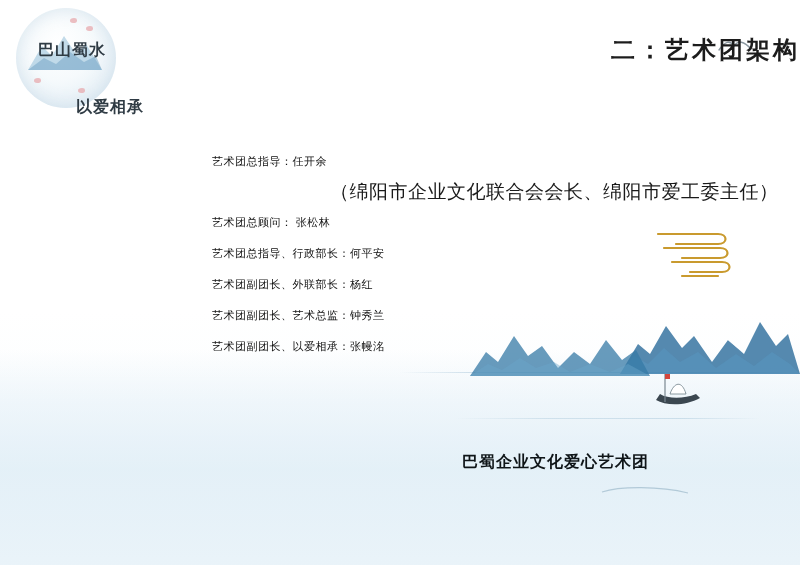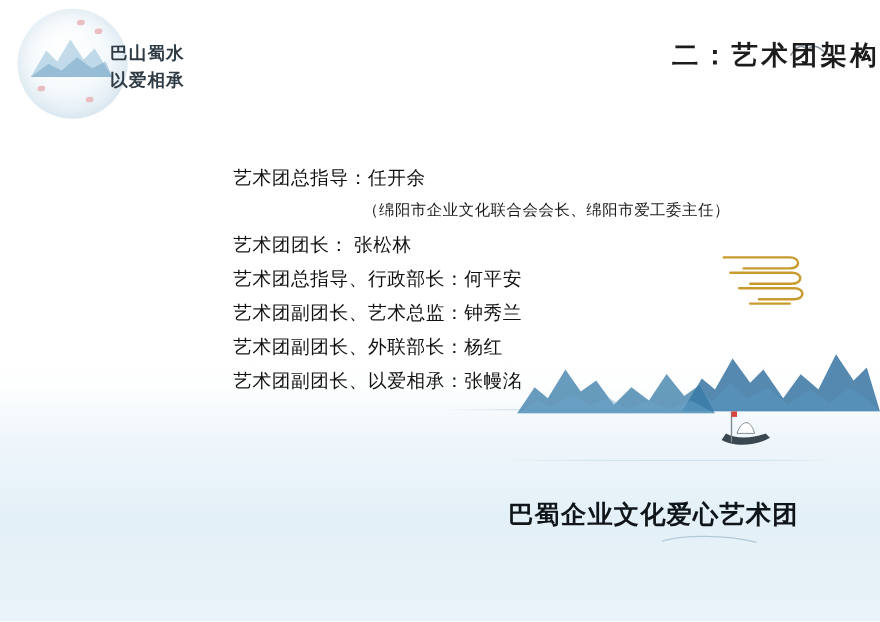--- a/index.html
+++ b/index.html
@@ -52,21 +52,20 @@
     background: linear-gradient(90deg, rgba(150,185,205,0) 0%, rgba(140,180,205,0.3) 30%, rgba(140,180,205,0.35) 75%, rgba(150,185,205,0) 100%);
   }
 
   
   .logo-wrap {
     position: absolute;
     left: 8px;
     top: 6px;
     width: 160px;
     height: 105px;
-    text-align: right;
   }
   .logo-circle {
     position: absolute;
     left: 8px;
     top: 2px;
     width: 100px;
     height: 100px;
     border-radius: 50%;
     background: radial-gradient(circle at 42% 35%, #ffffff 0%, #f6fafc 42%, #e8f1f7 72%, #dceaf3 100%);
     box-shadow: inset 0 0 18px rgba(180, 205, 222, 0.45);
@@ -94,20 +93,21 @@
     width: 130px;
     font-family: "Liberation Serif", "DejaVu Serif", serif;
     font-size: 16px;
     color: #2f3b44;
     letter-spacing: 1px;
     line-height: 24px;
     font-weight: 600;
   }
   .logo-line2 {
     padding-left: 38px;
+    margin-top: 33px;
   }
 
   
   .title {
     position: absolute;
     left: 0;
     right: 0;
     top: 34px;
     text-align: right;
     font-family: "Liberation Serif", "DejaVu Serif", serif;
@@ -119,40 +119,40 @@
 
   
   .body-list {
     position: absolute;
     left: 212px;
     top: 146px;
     width: 520px;
   }
   .line {
     font-family: "Liberation Serif", "DejaVu Serif", serif;
-    font-size: 17px;
+    font-size: 11px;
     color: #111111;
     line-height: 31px;
     white-space: nowrap;
     letter-spacing: 0.5px;
   }
   .line.sub {
     padding-left: 118px;
-    font-size: 14px;
+    font-size: 19px;
     line-height: 30px;
     color: #1a1a1a;
   }
 
   
   .caption {
     position: absolute;
     left: 462px;
     top: 452px;
     font-family: "Liberation Serif", "DejaVu Serif", serif;
-    font-size: 23px;
+    font-size: 16px;
     font-weight: 700;
     color: #0f1518;
     letter-spacing: 1px;
   }
 
   
   .art {
     position: absolute;
     pointer-events: none;
   }
@@ -226,22 +226,22 @@
       <div>巴山蜀水</div>
       <div class="logo-line2">以爱相承</div>
     </div>
   </div>
 
   <div class="title">二：艺术团架构</div>
 
   <div class="body-list">
     <div class="line">艺术团总指导：任开余</div>
     <div class="line sub">（绵阳市企业文化联合会会长、绵阳市爱工委主任）</div>
-    <div class="line">艺术团团长： 张松林</div>
+    <div class="line">艺术团总顾问： 张松林</div>
     <div class="line">艺术团总指导、行政部长：何平安</div>
+    <div class="line">艺术团副团长、外联部长：杨红</div>
     <div class="line">艺术团副团长、艺术总监：钟秀兰</div>
-    <div class="line">艺术团副团长、外联部长：杨红</div>
     <div class="line">艺术团副团长、以爱相承：张幔洺</div>
   </div>
 
   <div class="caption">巴蜀企业文化爱心艺术团</div>
 
 </div>
 
 </body></html>

